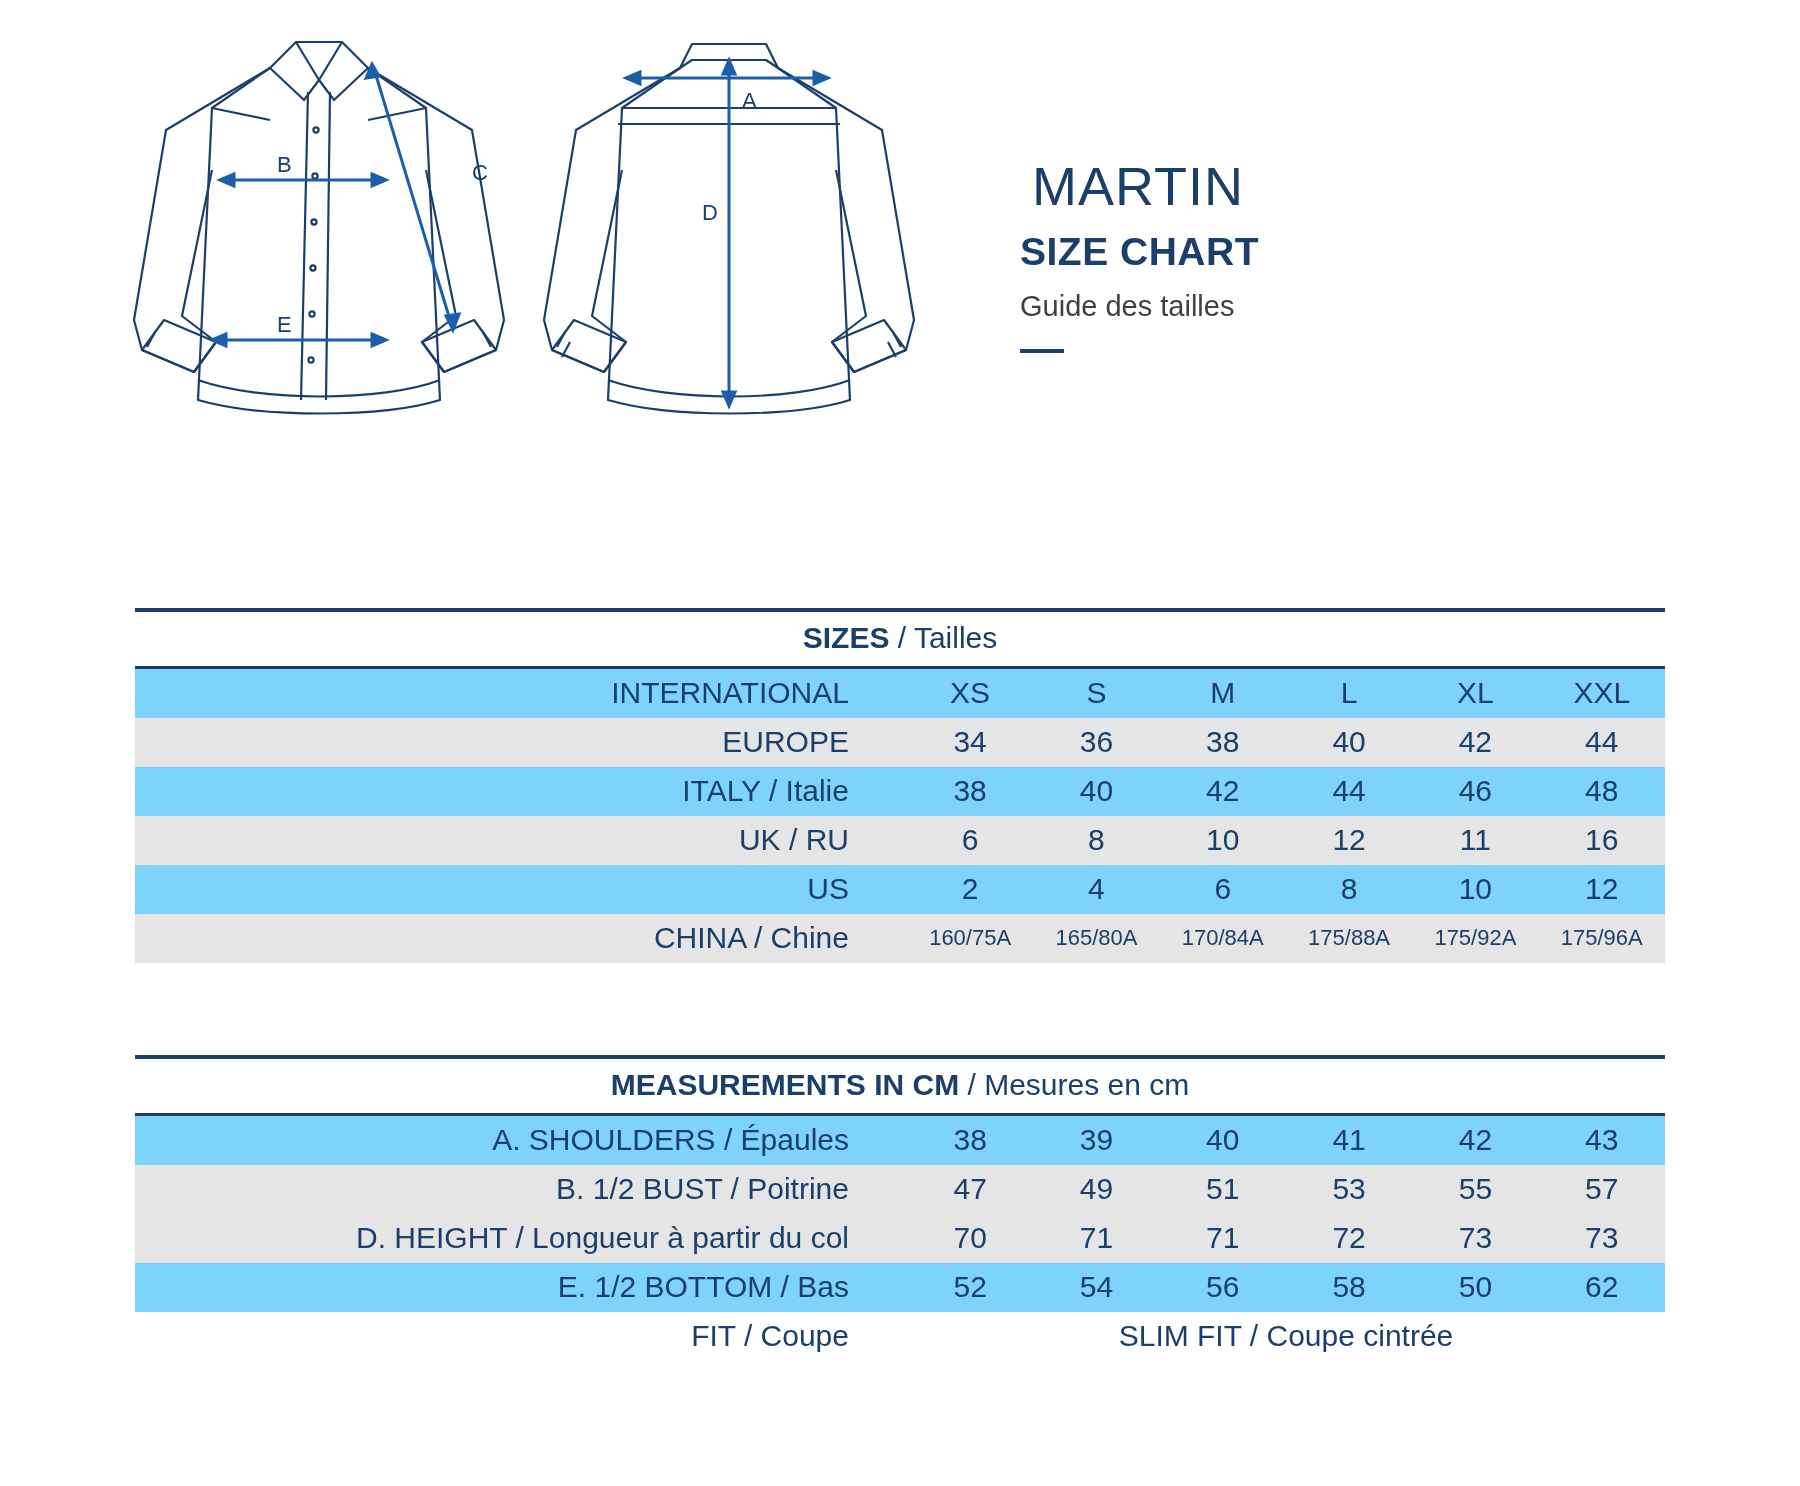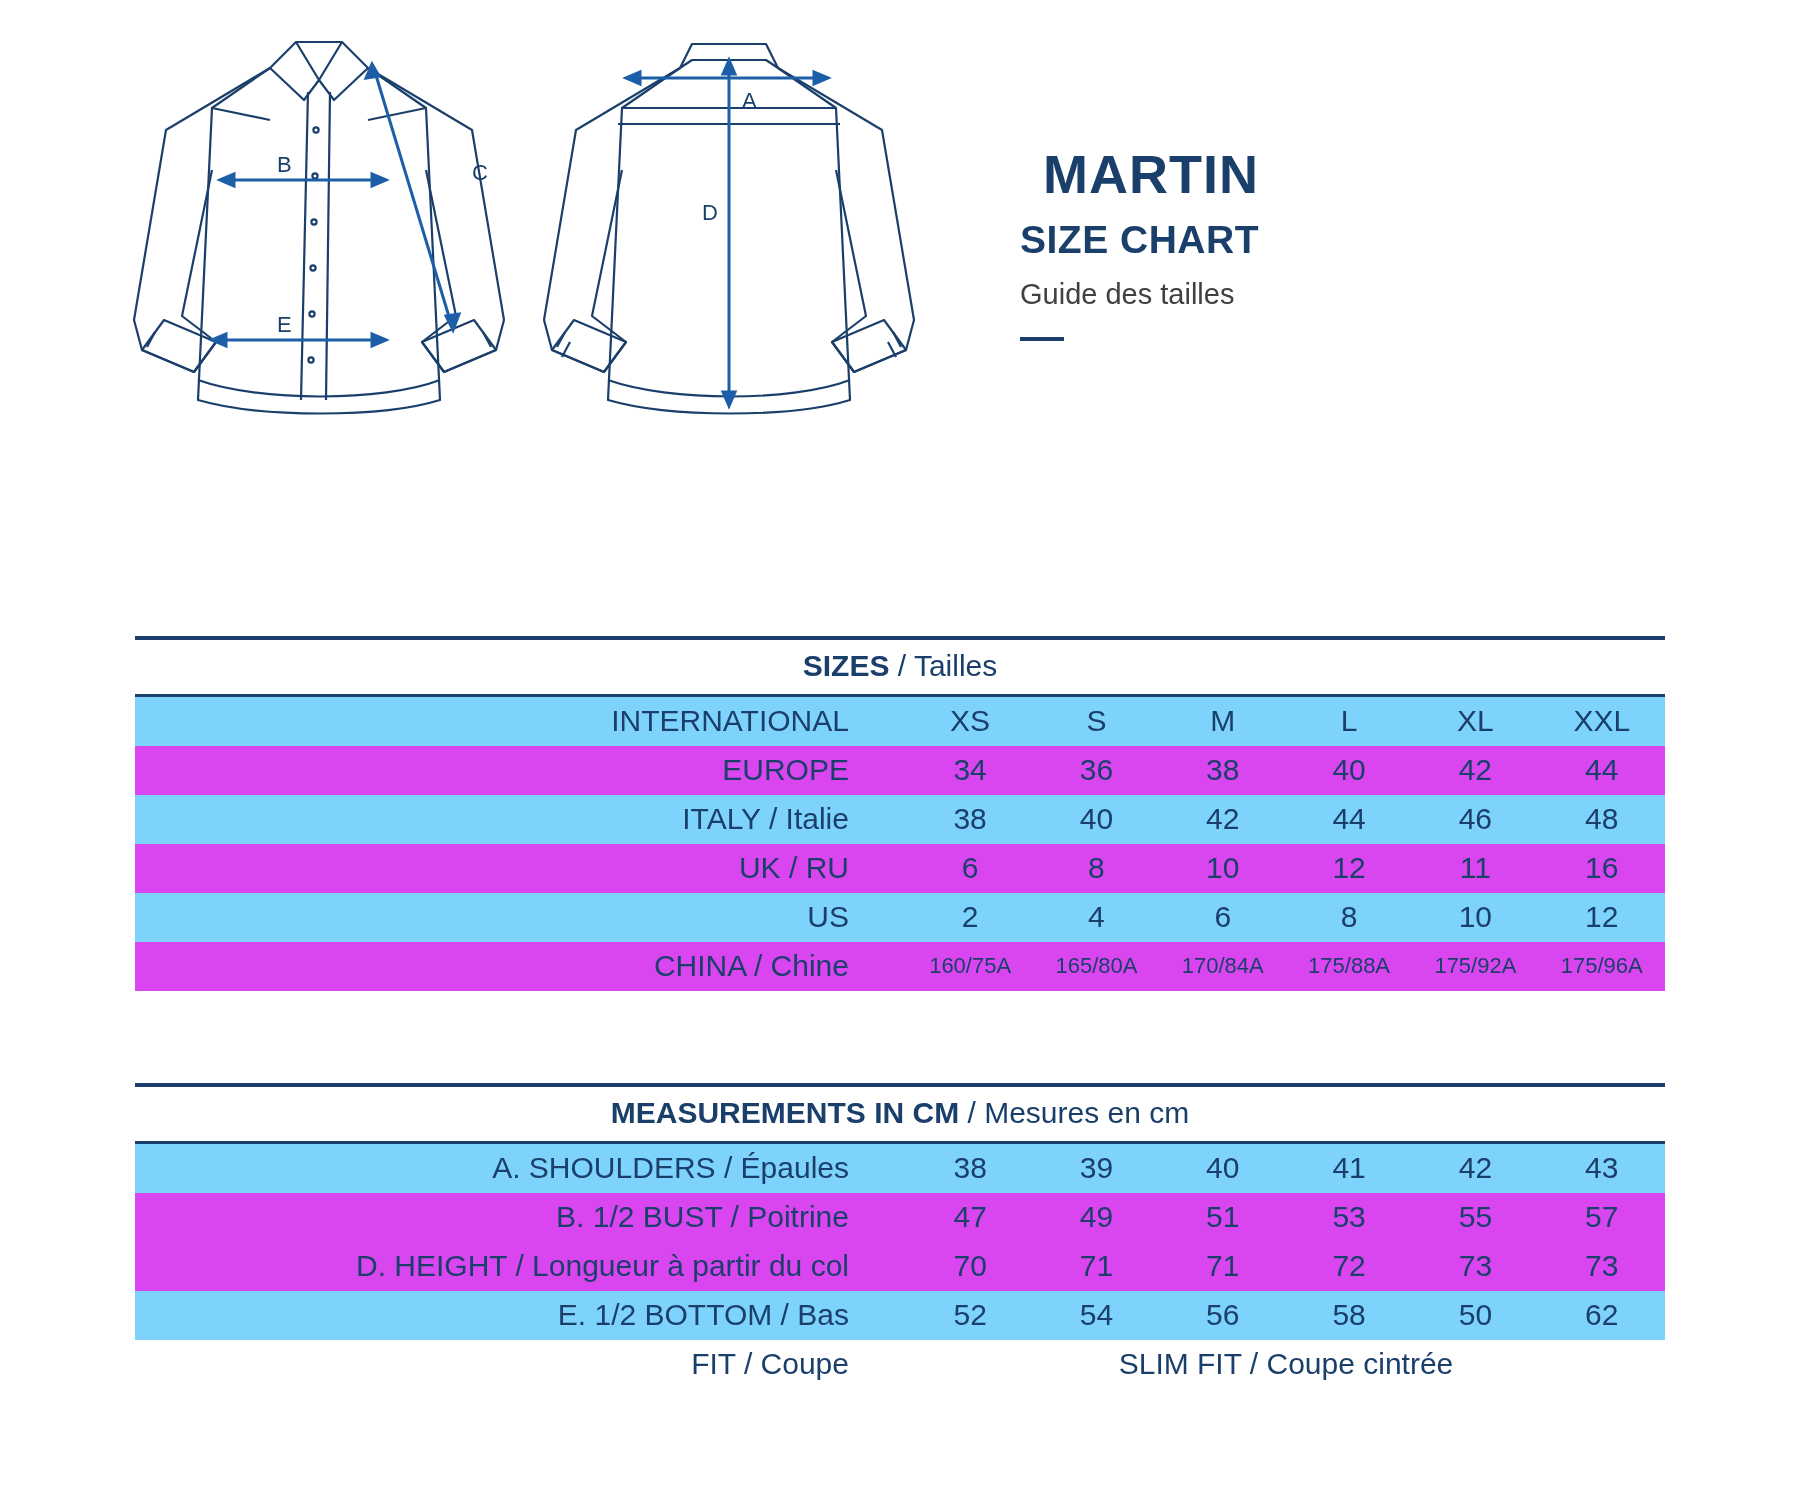--- a/index.html
+++ b/index.html
@@ -35,26 +35,25 @@
   .fig-front { left: 120px; }
   .fig-back  { left: 530px; }
 
   .title-block {
     position: absolute;
     left: 1020px;
     top: 145px;
   }
   .brand {
     font-size: 54px;
-    font-weight: bold;
+    font-weight: normal;
     letter-spacing: 1px;
     color: #1b3f6b;
-    margin: 0;
+    margin: 12px;
     line-height: 1.1;
-    text-align: right;
   }
   .sub1 {
     font-size: 39px;
     font-weight: bold;
     color: #1b3f6b;
     margin: 14px 0 0 0;
     letter-spacing: 0.5px;
   }
   .sub2 {
     font-size: 29px;
@@ -75,21 +74,20 @@
     left: 135px;
     width: 1530px;
   }
   .t-sizes { top: 608px; }
   .t-meas  { top: 1055px; }
 
   table {
     border-collapse: collapse;
     width: 100%;
     table-layout: fixed;
-    margin-top: 28px;
   }
   table .lbl-col { width: 770px; }
   table .val-col { width: 126px; }
 
   .band-top td {
     border-top: 4px solid #1b3f6b;
     border-bottom: 3px solid #1b3f6b;
   }
   .band-title {
     text-align: center;
@@ -109,21 +107,21 @@
     text-align: center;
   }
   tbody tr td.label {
     text-align: right;
     padding-right: 58px;
   }
   tbody tr.shade td {
     background: #7dd3fc;
   }
   tbody tr.plain td {
-    background: #d946ef;
+    background: #e5e5e5;
   }
   td.small {
     font-size: 22px;
   }
   .fit-row td {
     background: #ffffff;
   }
   .fit-value {
     font-size: 30px;
   }

